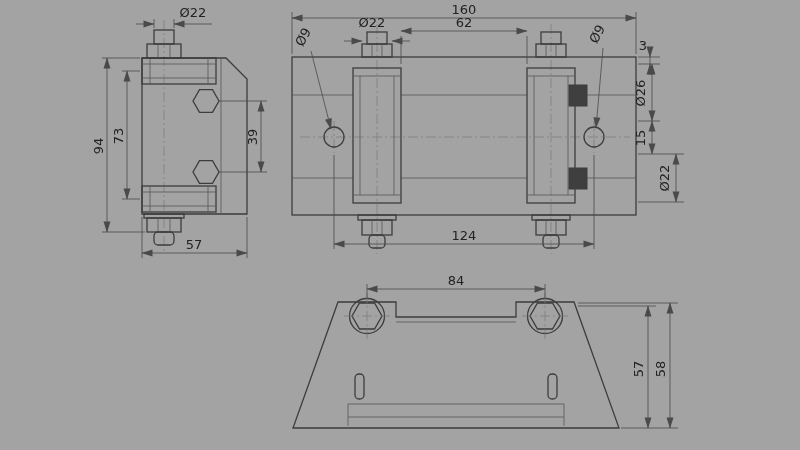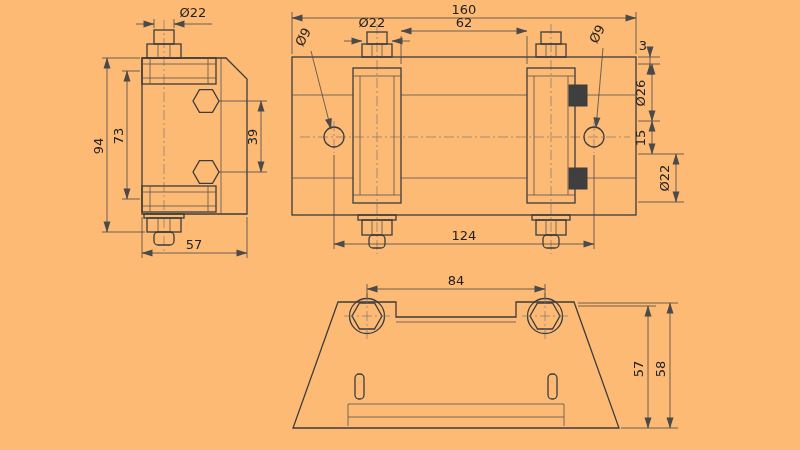--- a/index.html
+++ b/index.html
@@ -1,16 +1,16 @@
 <!DOCTYPE html>
 <html><head>
 <meta charset="utf-8">
 <style>
   html,body{margin:0;padding:0;background:#fff;}
-  #stage{position:relative;width:800px;height:450px;background:#fdba74;overflow:hidden;
+  #stage{position:relative;width:800px;height:450px;background:#a3a3a3;overflow:hidden;
          font-family:"DejaVu Sans","Liberation Sans",sans-serif;}
   svg{display:block;}
   .ol{fill:none;stroke:#3d3d3d;stroke-width:1.3;stroke-linejoin:miter;}
   .tl{fill:none;stroke:#555;stroke-width:0.8;}
   .dim{fill:none;stroke:#4a4a4a;stroke-width:0.8;}
   .cl{fill:none;stroke:#7a7a7a;stroke-width:0.7;stroke-dasharray:10 3 2 3;}
   .dark{fill:#3f3f3f;stroke:#3d3d3d;stroke-width:1;}
   .dlabel{font-family:"DejaVu Sans","Liberation Sans",sans-serif;font-size:13px;fill:#222;
           text-anchor:middle;}
 </style>

